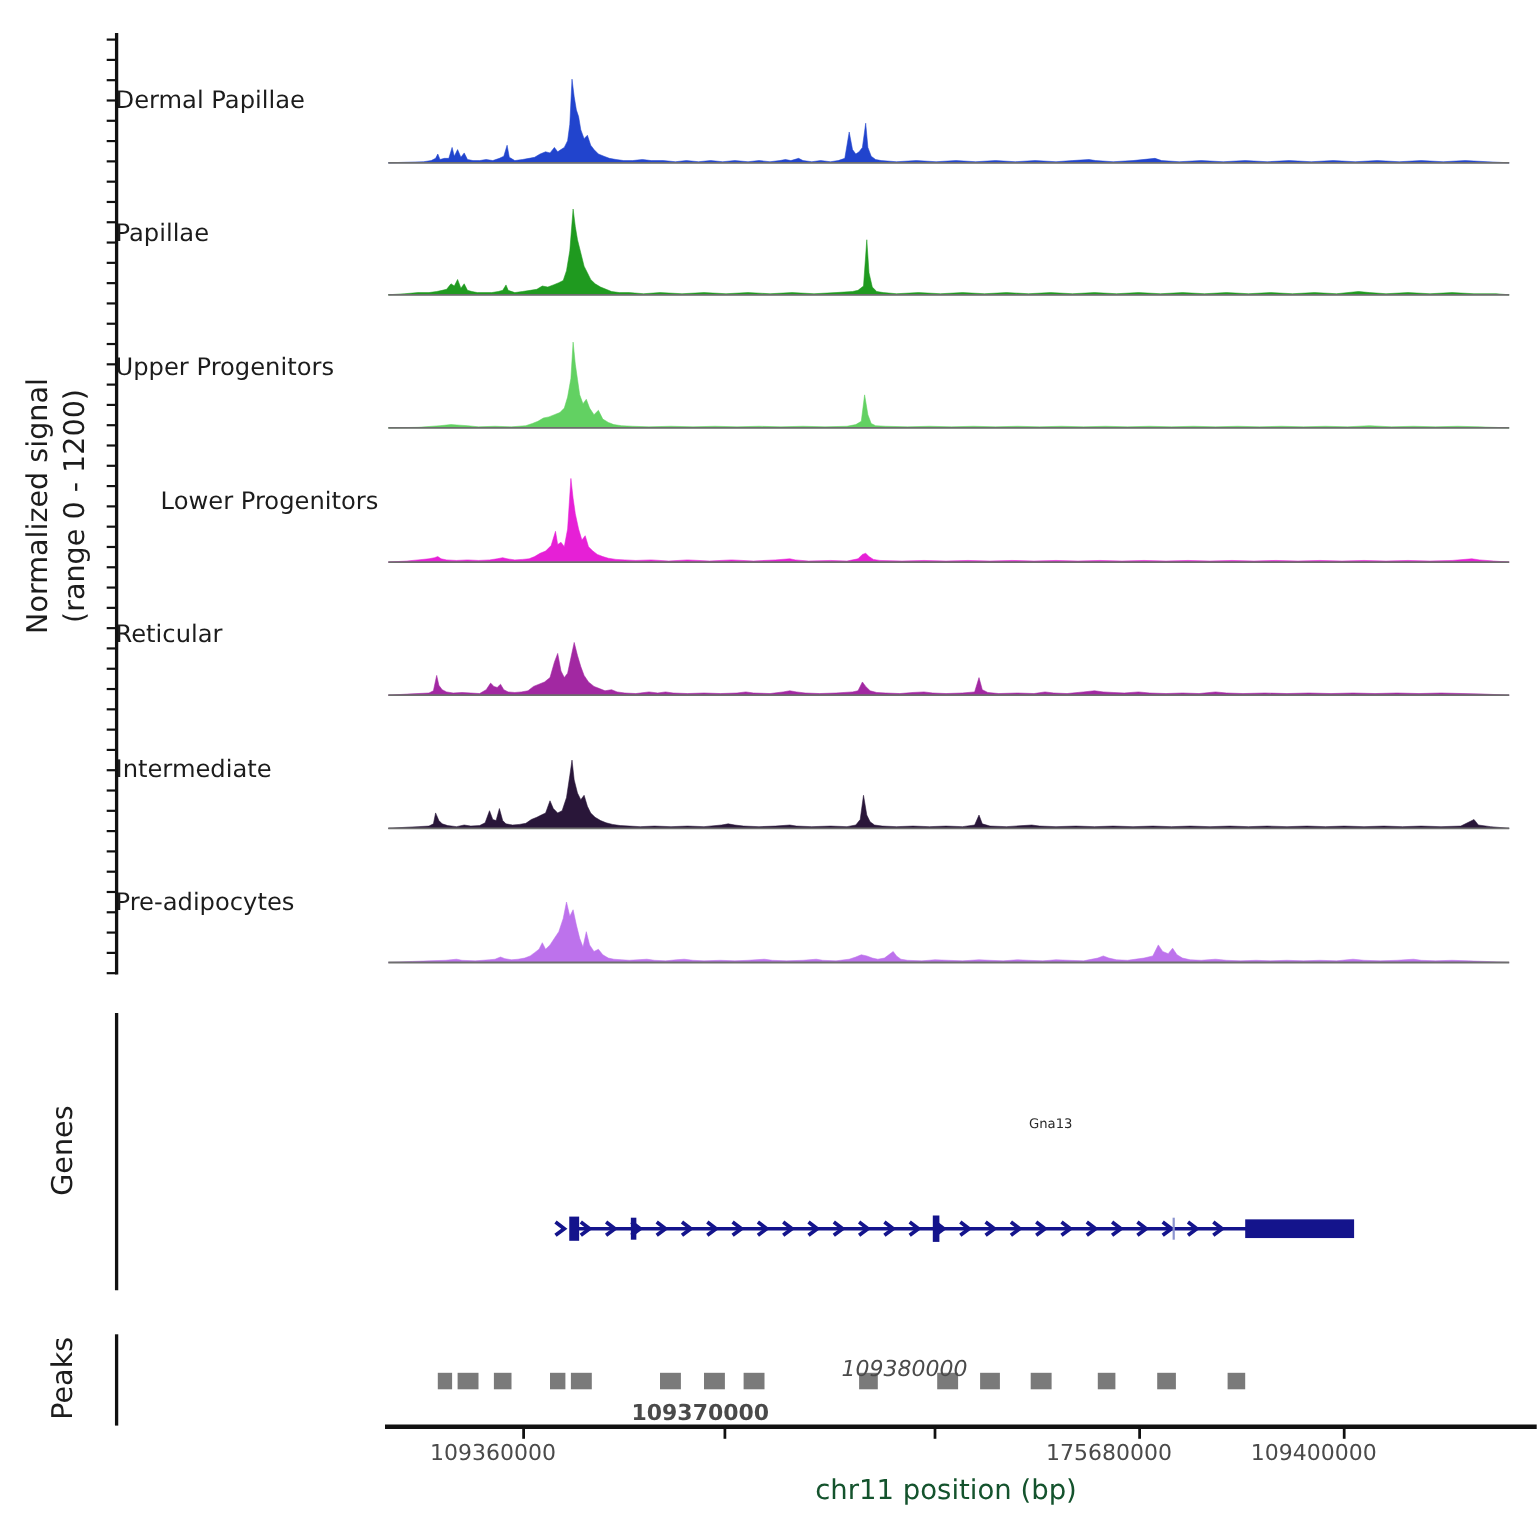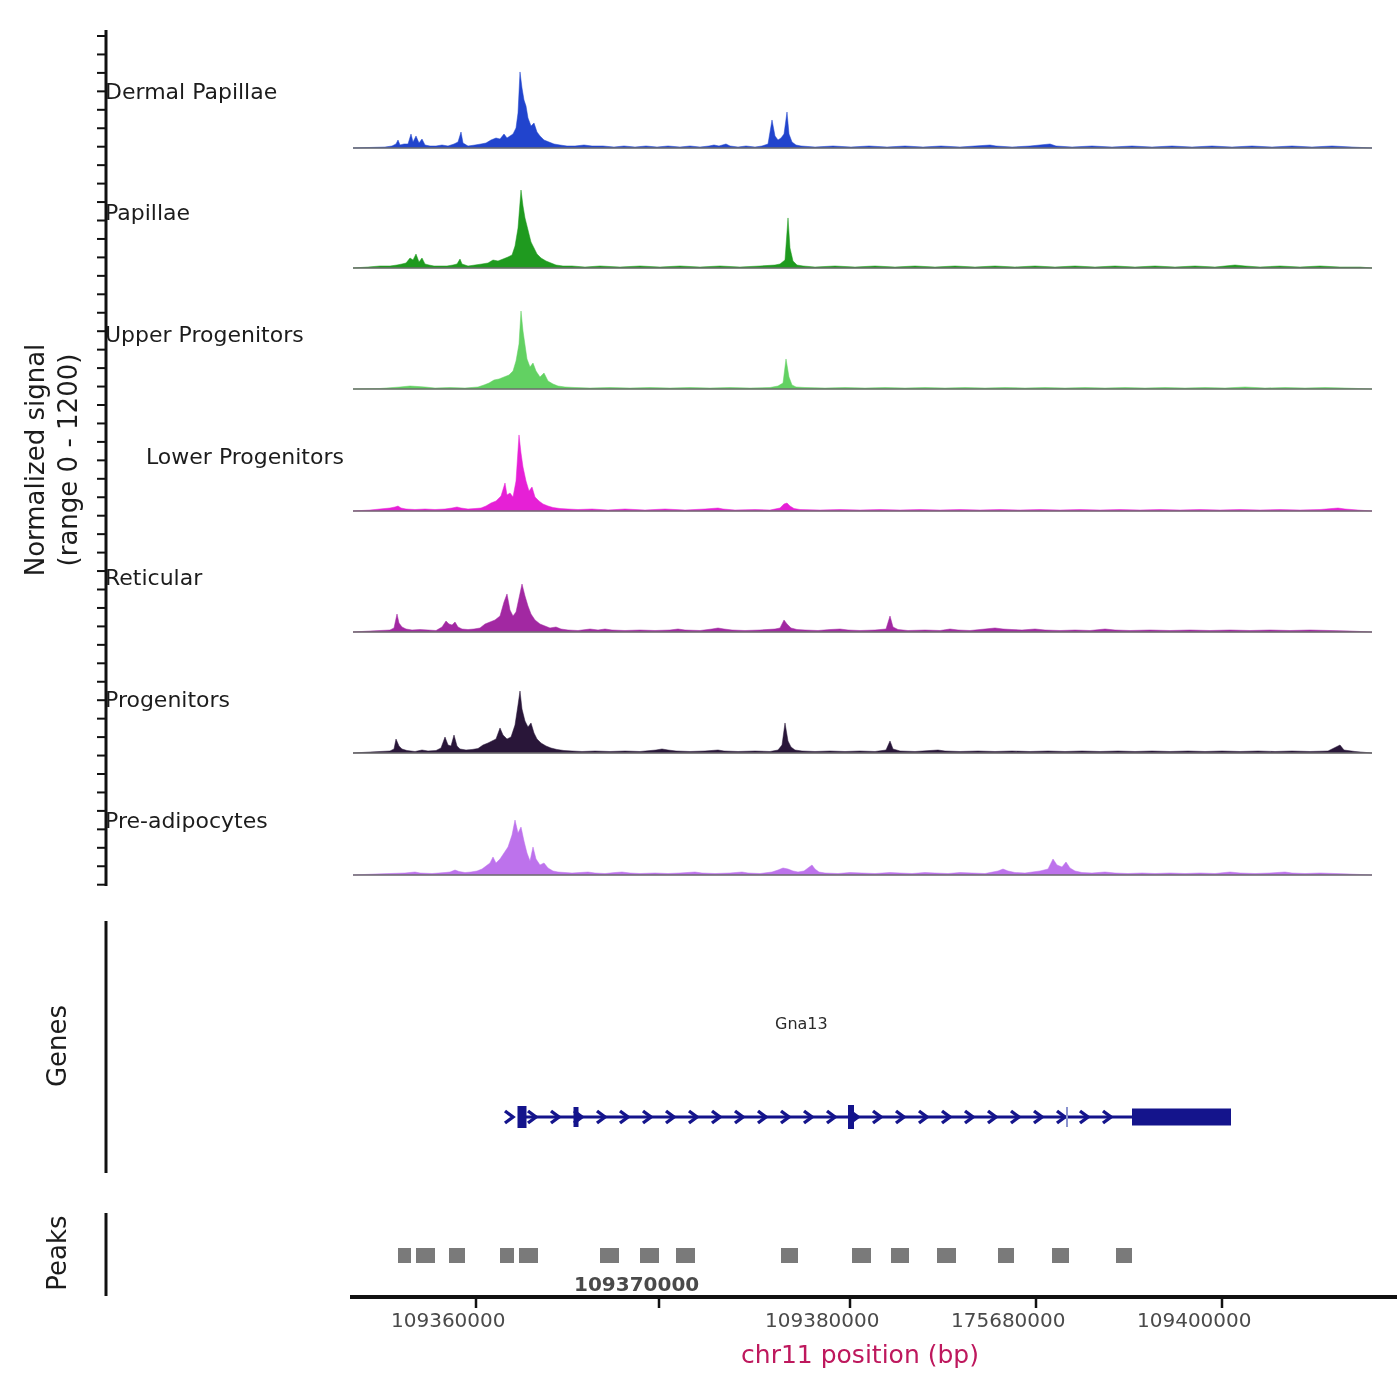--- a/index.html
+++ b/index.html
@@ -5,23 +5,23 @@
   html,body{margin:0;padding:0;background:#ffffff;}
   #fig{position:relative;width:1400px;height:1400px;background:#ffffff;overflow:hidden;
        font-family:"DejaVu Sans","Liberation Sans",sans-serif;color:#1c1c1c;}
   #plot{position:absolute;left:0;top:0;}
   .lbl{position:absolute;color:#1c1c1c;}
   .track-label{left:105px;width:250px;font-size:22px;line-height:28px;}
   .rot{transform:translate(-50%,-50%) rotate(-90deg);transform-origin:center center;
        text-align:center;white-space:pre-line;}
   .ylab{font-size:26px;line-height:33px;width:420px;}
   .panel-lab{font-size:26px;width:200px;}
-  .gene-lab{font-size:16px;width:200px;text-align:left;color:#2a2a2a;}
+  .gene-lab{font-size:12px;width:200px;text-align:right;color:#2a2a2a;}
   .xtick-lab{width:170px;font-size:20px;color:#4a4a4a;}
-  .xtitle{width:500px;text-align:center;font-size:25px;color:#be185d;}
+  .xtitle{width:500px;text-align:center;font-size:25px;color:#14532d;}
 </style>
 </head>
 <body>
 
 <div id="fig">
   <svg id="plot" width="1400" height="1400" viewBox="0 0 1400 1400">
       <line x1="106" y1="30" x2="106" y2="886" stroke="#111" stroke-width="3"></line>
       <line x1="97" y1="36" x2="106" y2="36" stroke="#111" stroke-width="2"></line>
       <line x1="97" y1="54.45" x2="106" y2="54.45" stroke="#111" stroke-width="2"></line>
       <line x1="97" y1="72.9" x2="106" y2="72.9" stroke="#111" stroke-width="2"></line>
@@ -142,28 +142,28 @@
     </svg>
 
   <div class="lbl rot ylab" style="left:52px;top:460px;">Normalized signal
 (range 0 - 1200)</div>
 
   <div class="lbl track-label" style="top:78px;">Dermal Papillae</div>
   <div class="lbl track-label" style="top:199px;">Papillae</div>
   <div class="lbl track-label" style="top:321px;">Upper Progenitors</div>
   <div class="lbl track-label" style="top:443px;margin-left:41px;">Lower Progenitors</div>
   <div class="lbl track-label" style="top:564px;">Reticular</div>
-  <div class="lbl track-label" style="top:686px;">Progenitors</div>
+  <div class="lbl track-label" style="top:686px;">Intermediate</div>
   <div class="lbl track-label" style="top:807px;">Pre-adipocytes</div>
 
   <div class="lbl rot panel-lab" style="left:57px;top:1046px;">Genes</div>
   <div class="lbl rot panel-lab" style="left:57px;top:1253px;">Peaks</div>
 
   <div class="lbl gene-lab" style="left:775px;top:1014px;">Gna13</div>
 
   <div class="lbl xtick-lab" style="left:391px;top:1308px;">109360000</div>
   <div class="lbl xtick-lab" style="left:574px;top:1272px;font-weight:bold;">109370000</div>
-  <div class="lbl xtick-lab" style="left:765px;top:1308px;">109380000</div>
+  <div class="lbl xtick-lab" style="left:765px;top:1232px;font-style:italic;">109380000</div>
   <div class="lbl xtick-lab" style="left:951px;top:1308px;">175680000</div>
   <div class="lbl xtick-lab" style="left:1137px;top:1308px;">109400000</div>
 
   <div class="lbl xtitle" style="left:610px;top:1340px;">chr11 position (bp)</div>
 </div>
 
 </body></html>

